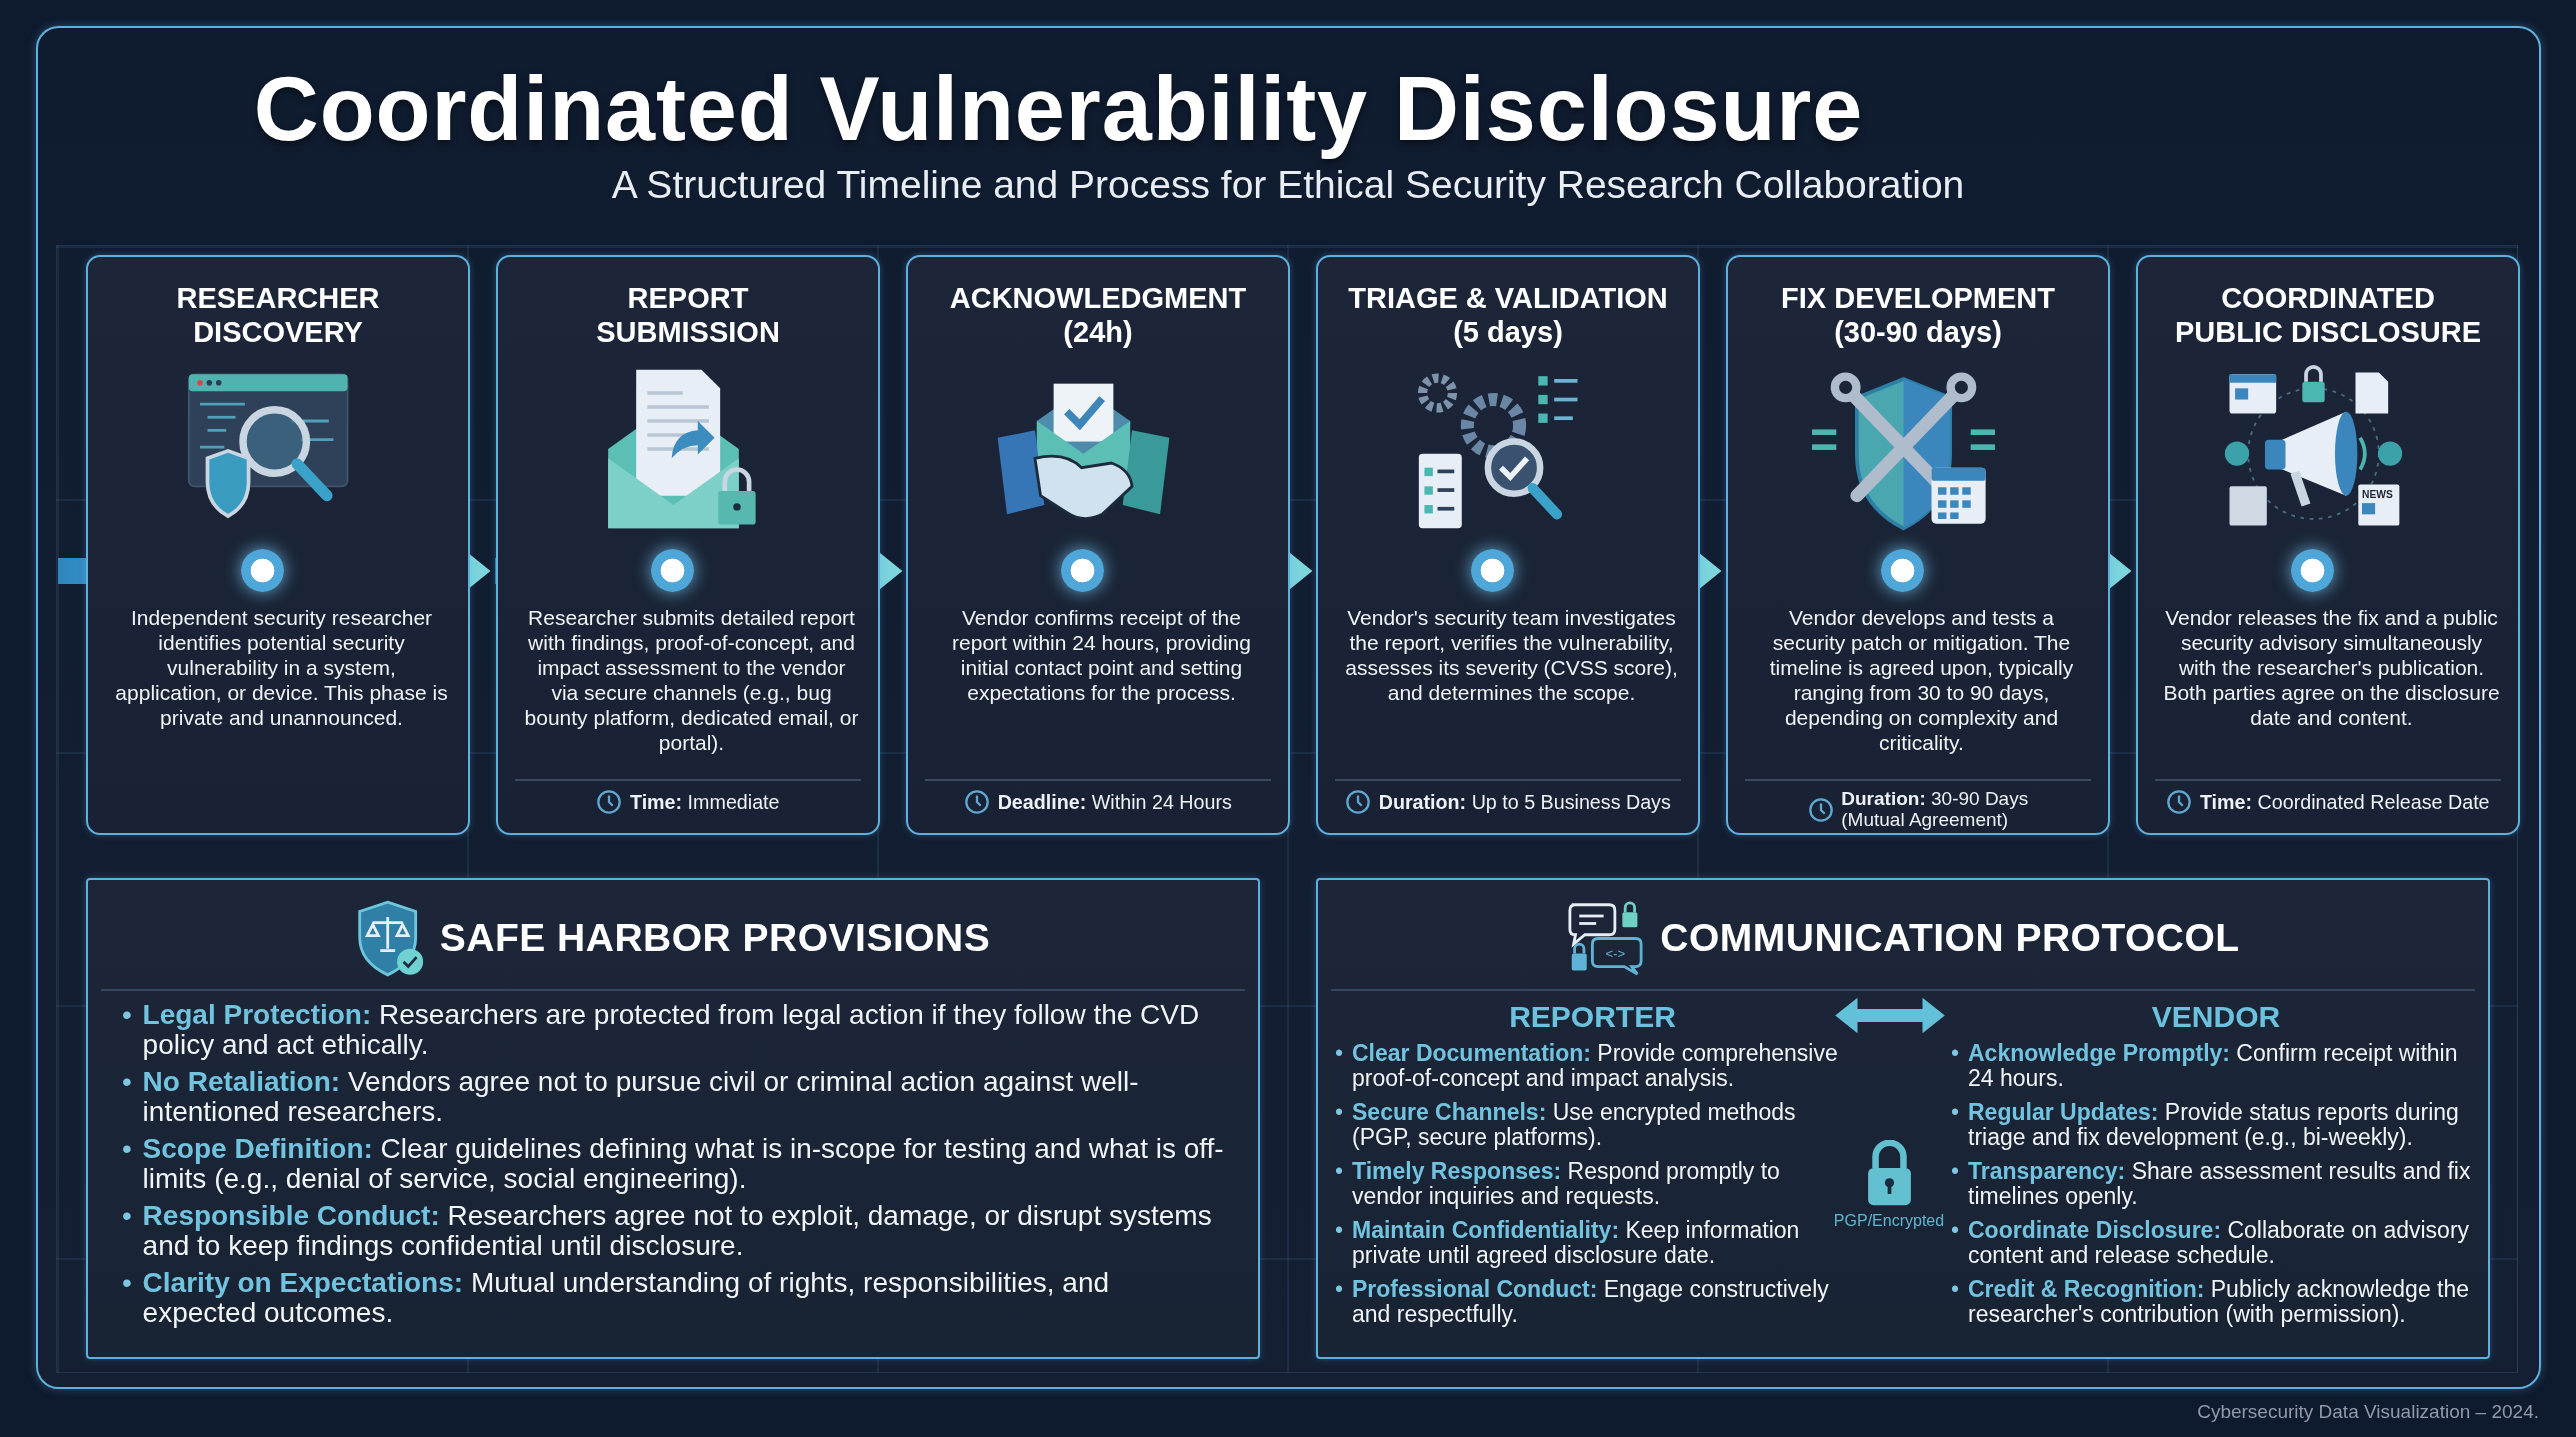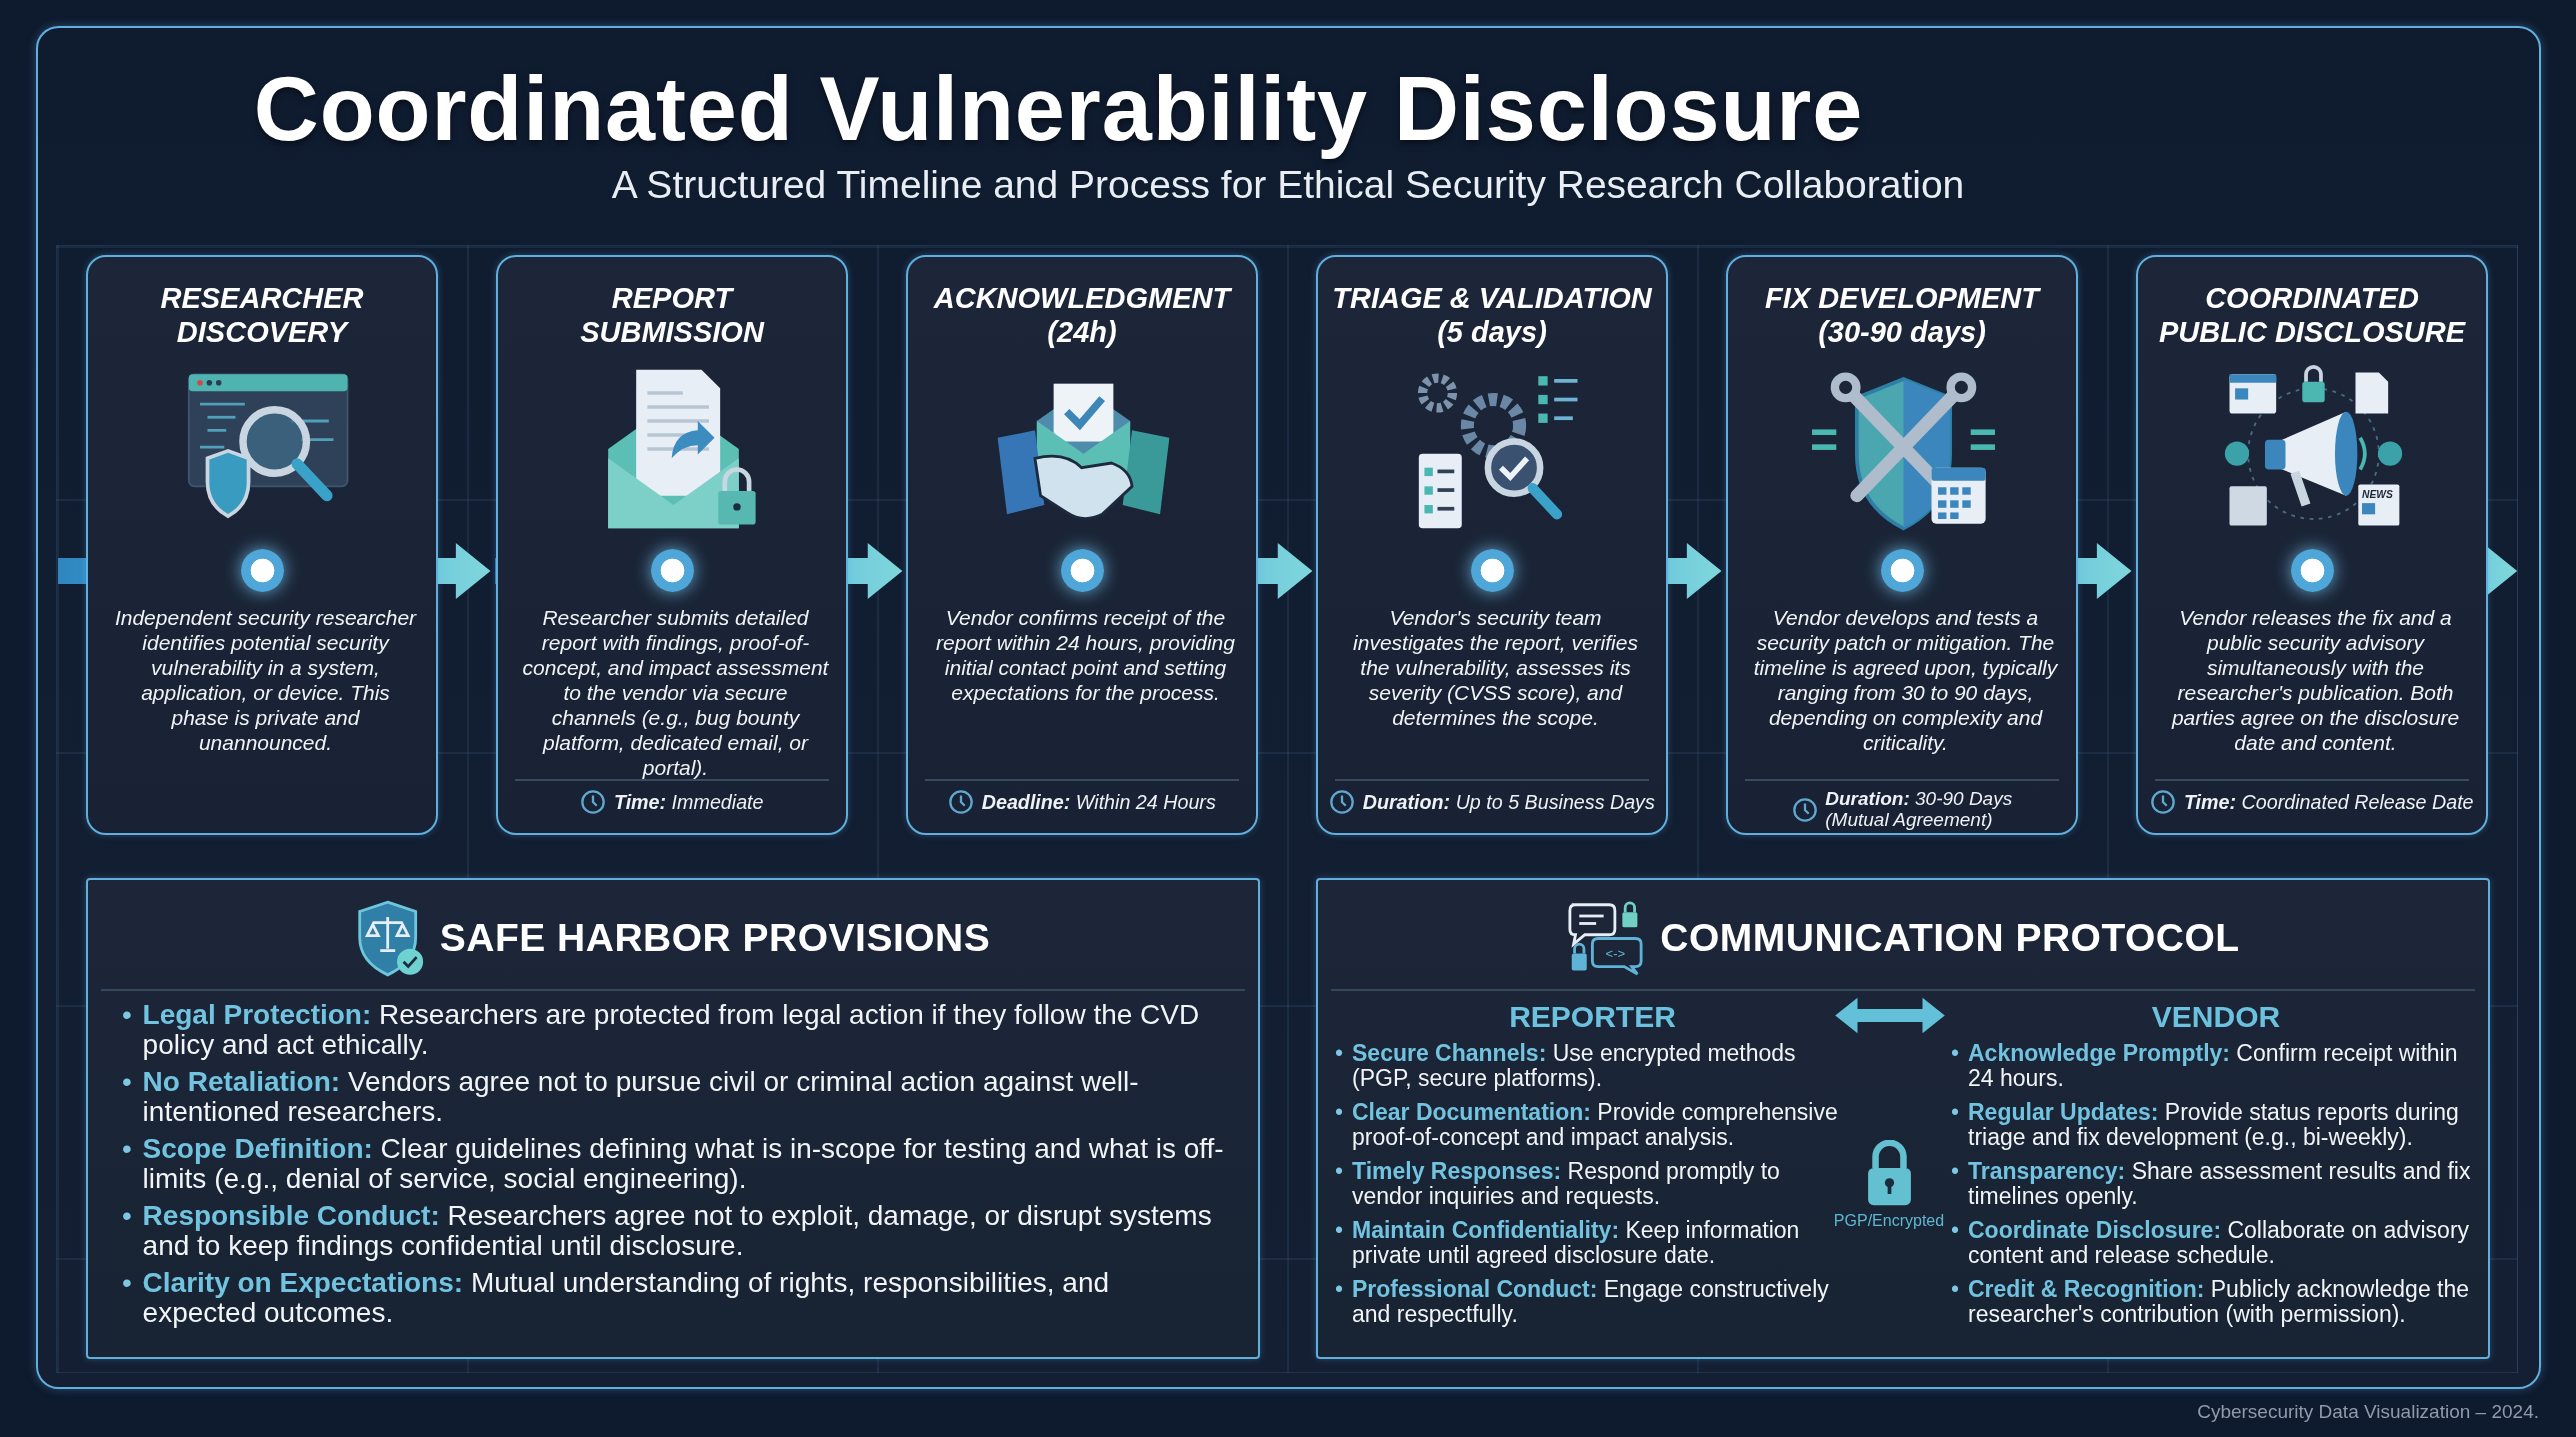--- a/index.html
+++ b/index.html
@@ -26,25 +26,24 @@
     font-size: 90px; font-weight: 700; letter-spacing: 0.9px; color: #ffffff;
     text-shadow: 0 2.8px 7.5px rgba(0,0,0,0.5);
   }
   .subtitle {
     position: absolute; left: 0; width: 2576px; top: 163px; text-align: center;
     font-size: 39px; color: #e9eef4;
   }
 
   
   .card {
-    position: absolute; top: 255px; width: 352px; height: 580px;
-    border: 2.8px solid #5fb0de; border-radius: 20px;
+    position: absolute; top: 255px; width: 384px; height: 580px;
+    border: 2.8px solid #5fb0de; border-radius: 14px;
     background: linear-gradient(180deg, #1c2638 0%, #182234 100%);
     box-shadow: 0 0 7.5px rgba(95,176,222,0.3);
-    font-style: italic;
   }
   .card-title {
     position: absolute; top: 24px; left: 0; width: 100%; text-align: center;
     font-size: 29px; font-weight: 700; line-height: 34px; color: #fff;
   }
   .card-icon { position: absolute; top: 108px; left: 82px; width: 187px; height: 168px; }
   .card-desc {
     position: absolute; top: 348px; left: 24px; right: 17px; text-align: center;
     font-size: 21px; line-height: 25px; color: #f1f4f7;
   }
@@ -371,22 +370,22 @@
   </div>
   <div class="panel-sep"></div>
 
   <div class="col-head" style="left:0; width:549px">REPORTER</div>
   <svg style="position:absolute; left:517px; top:116px" width="110" height="39" viewBox="0 0 118 42">
     <polygon points="0,21 24,2 24,14 94,14 94,2 118,21 94,40 94,28 24,28 24,40" fill="#62c0d8"></polygon>
   </svg>
   <div class="col-head" style="left:622px; width:552px">VENDOR</div>
 
   <ul class="cp-list" style="left:17px; top:161px; width:505px">
+    <li><span class="kw">Clear Documentation:</span><span> Provide comprehensive proof-of-concept and impact analysis.</span></li>
     <li><span class="kw">Secure Channels:</span><span> Use encrypted methods (PGP, secure platforms).</span></li>
-    <li><span class="kw">Clear Documentation:</span><span> Provide comprehensive proof-of-concept and impact analysis.</span></li>
     <li><span class="kw">Timely Responses:</span><span> Respond promptly to vendor inquiries and requests.</span></li>
     <li><span class="kw">Maintain Confidentiality:</span><span> Keep information private until agreed disclosure date.</span></li>
     <li><span class="kw">Professional Conduct:</span><span> Engage constructively and respectfully.</span></li>
   </ul>
 
   <div style="position:absolute; left:513px; top:260px; width:116px; text-align:center">
     <svg width="51" height="67" viewBox="0 0 54 72">
       <path d="M12 30 V18 A15 15 0 0 1 42 18 V30" fill="none" stroke="#62c0d0" stroke-width="7"></path>
       <rect x="4" y="30" width="46" height="40" rx="6" fill="#62c0d0"></rect>
       <circle cx="27" cy="46" r="5" fill="#1a2d3f"></circle>

